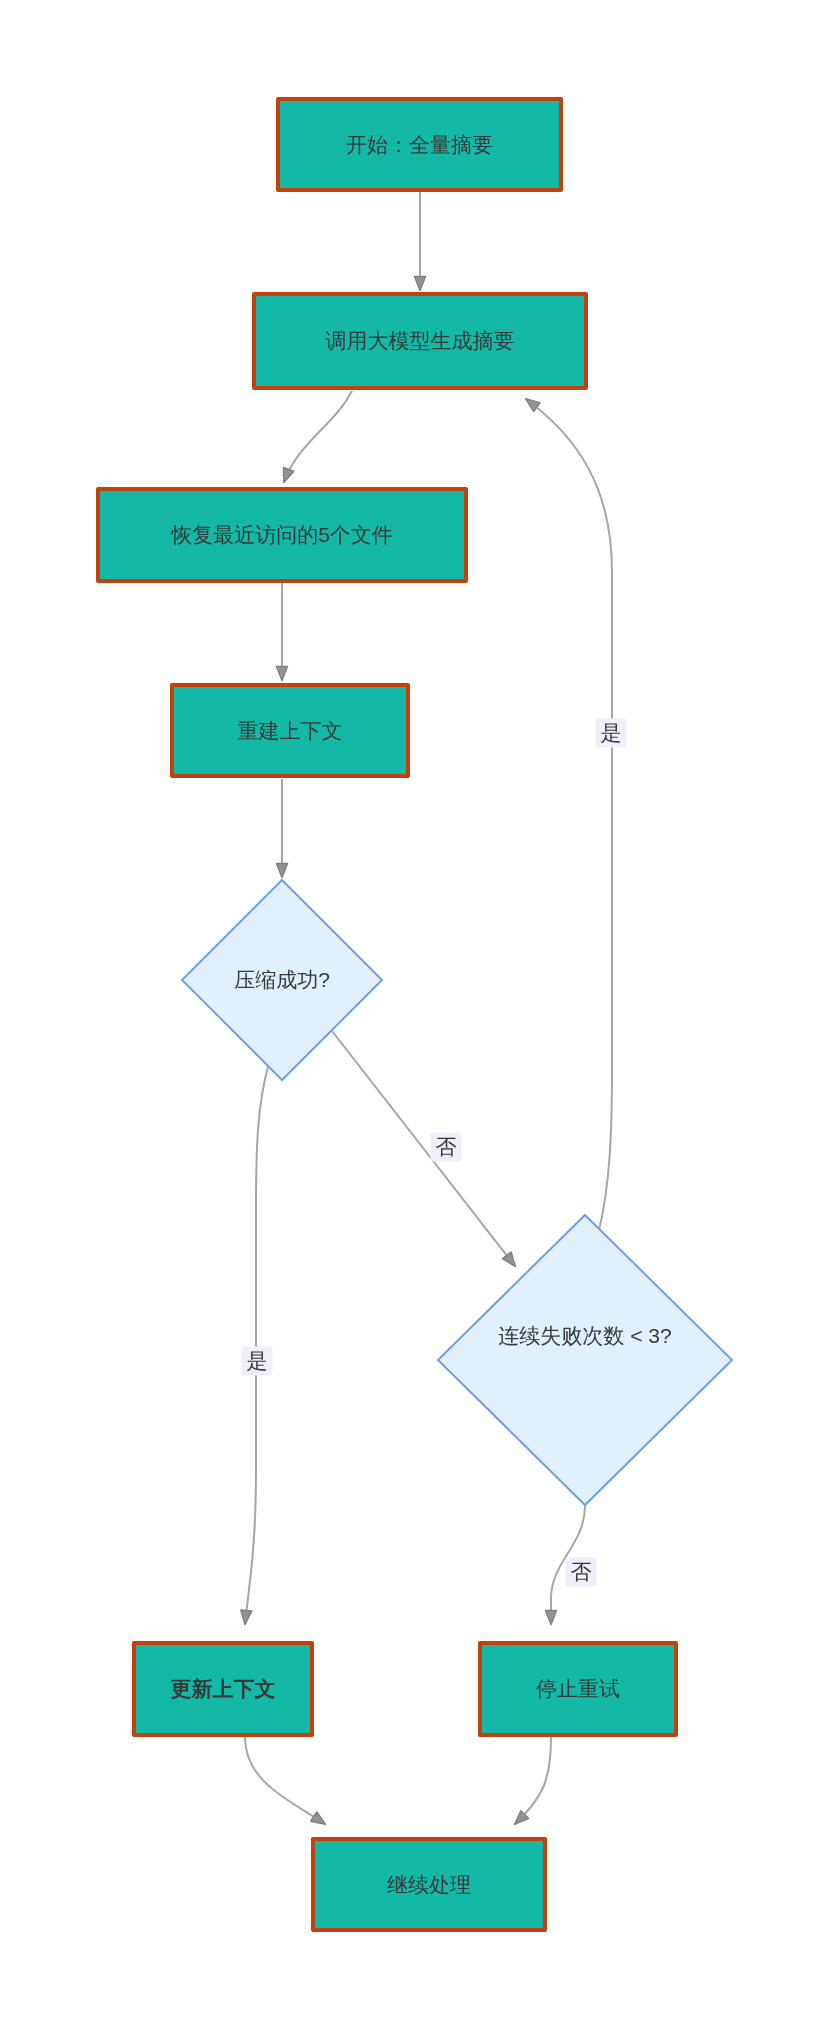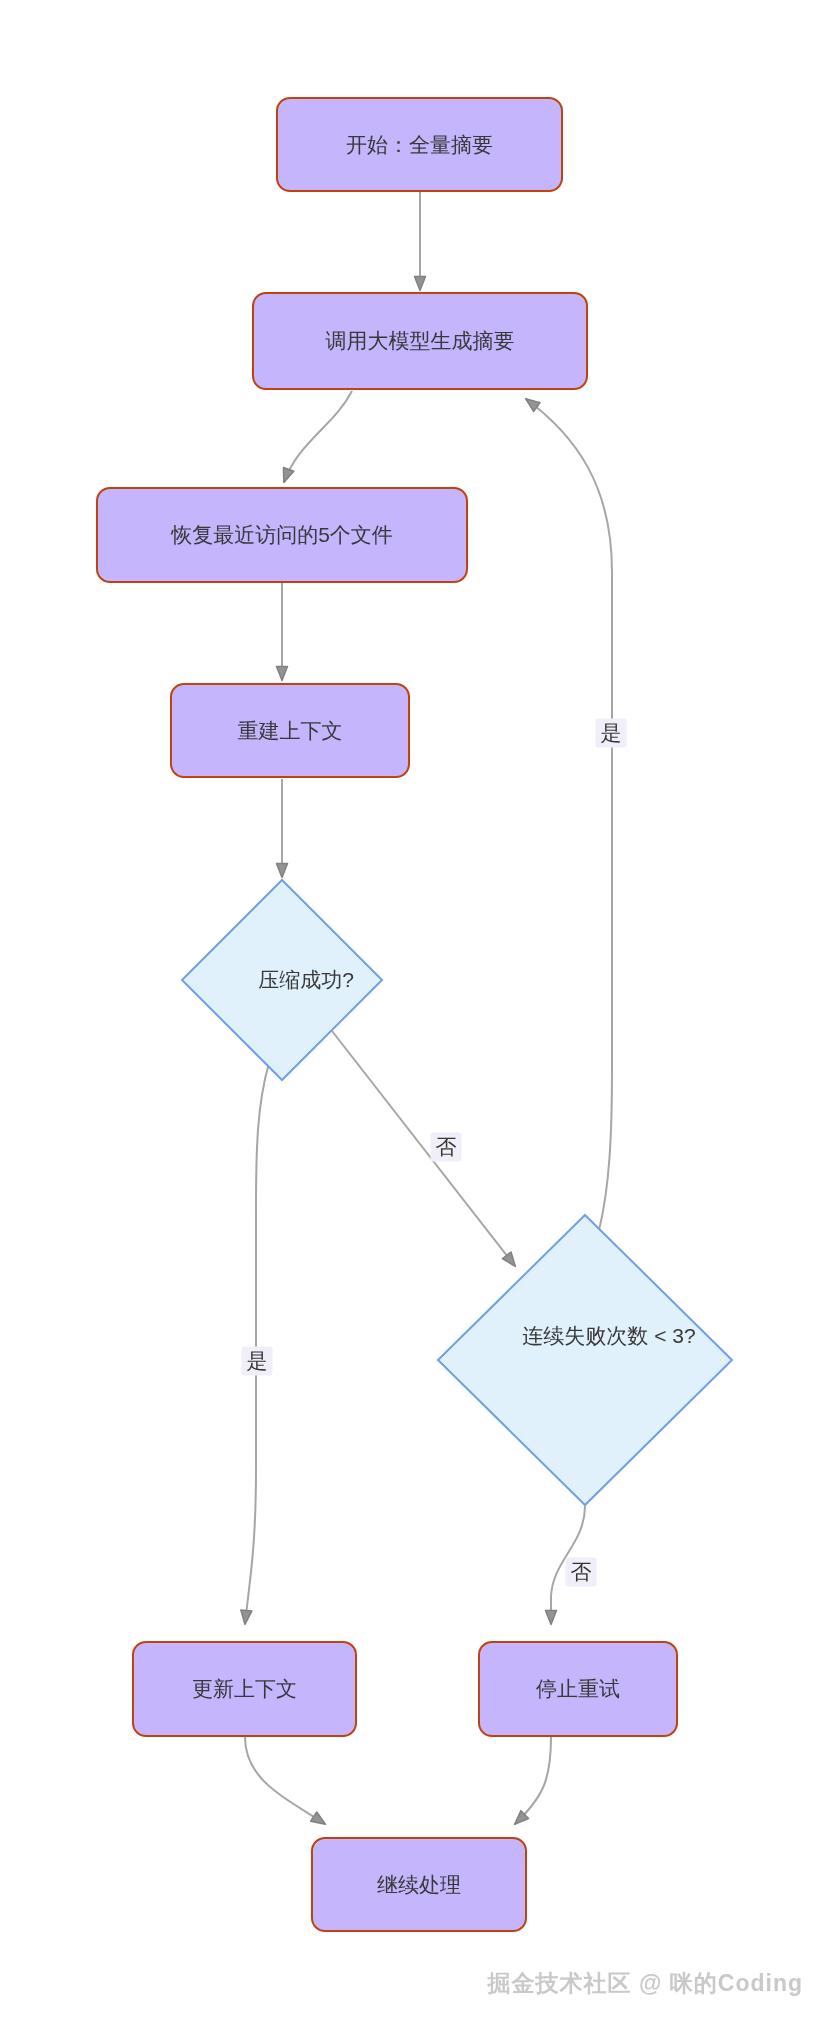--- a/index.html
+++ b/index.html
@@ -22,38 +22,37 @@
     stroke-width:2;
   }
   .diamond{
     fill:#e0f1fc;
     stroke:#6f9fe6;
     stroke-width:2;
   }
   .node{
     position:absolute;
     box-sizing:border-box;
-    background:#c4b5fd;
-    border:2px solid #c2410c;
-    border-radius:14px;
+    background:#14b8a6;
+    border:4px solid #c2410c;
+    border-radius:2px;
     display:flex;
     align-items:center;
     justify-content:center;
     font-size:21px;
     color:#383838;
     text-align:center;
     white-space:nowrap;
   }
   .diamond-text{
     position:absolute;
     transform:translate(-50%,-50%);
     font-size:21px;
     color:#383838;
     white-space:nowrap;
-    margin-left:24px;
   }
   .edge-label{
     position:absolute;
     transform:translate(-50%,-50%);
     background:#f0eef9;
     color:#343434;
     font-size:21px;
     line-height:1.2;
     padding:2px 5px;
     border-radius:3px;
@@ -99,33 +98,32 @@
   </svg>
 
   <div class="node" style="left:276px;top:97px;width:287px;height:95px;">开始：全量摘要</div>
 
   <div class="node" style="left:252px;top:292px;width:336px;height:98px;">调用大模型生成摘要</div>
 
   <div class="node" style="left:96px;top:487px;width:372px;height:96px;text-align:center;">恢复最近访问的5个文件</div>
 
   <div class="node" style="left:170px;top:683px;width:240px;height:95px;">重建上下文</div>
 
-  <div class="node" style="left:132px;top:1641px;width:225px;height:96px;">更新上下文</div>
+  <div class="node" style="left:132px;top:1641px;width:182px;height:96px;font-weight:bold;">更新上下文</div>
 
   <div class="node" style="left:450px;top:1641px;width:200px;height:96px;margin-left:28px;">停止重试</div>
 
-  <div class="node" style="left:311px;top:1837px;width:216px;height:95px;">继续处理</div>
+  <div class="node" style="left:311px;top:1837px;width:236px;height:95px;">继续处理</div>
 
   <div class="diamond-text" style="left:282px;top:980px;">压缩成功?</div>
 
   <div class="diamond-text" style="left:585px;top:1336px;">连续失败次数 &lt; 3?</div>
 
   <div class="edge-label" style="left:446px;top:1147px;">否</div>
 
   <div class="edge-label" style="left:257px;top:1361px;">是</div>
 
   <div class="edge-label" style="left:611px;top:733px;">是</div>
 
   <div class="edge-label" style="left:581px;top:1572px;">否</div>
 
-  <div class="watermark">掘金技术社区 @ 咪的Coding</div>
 
 </div>
 
 </body></html>

